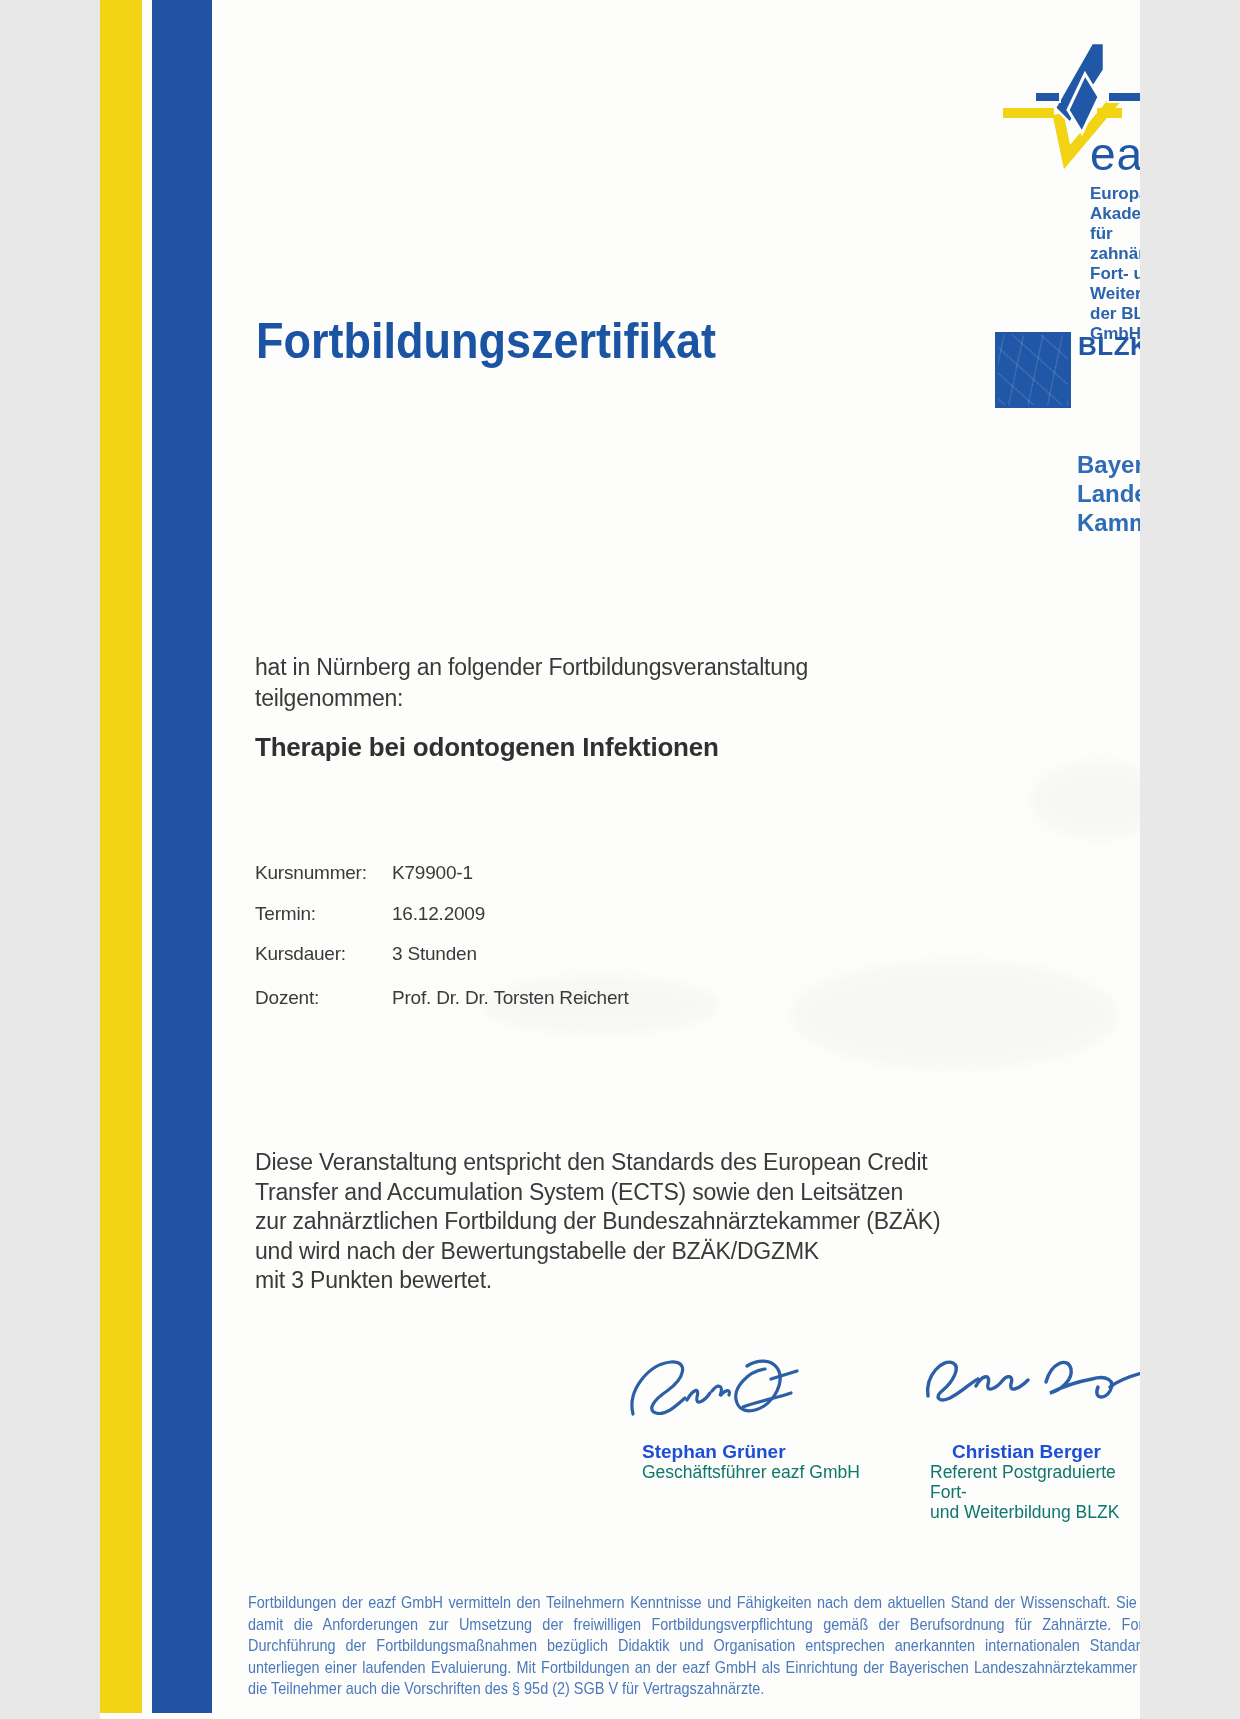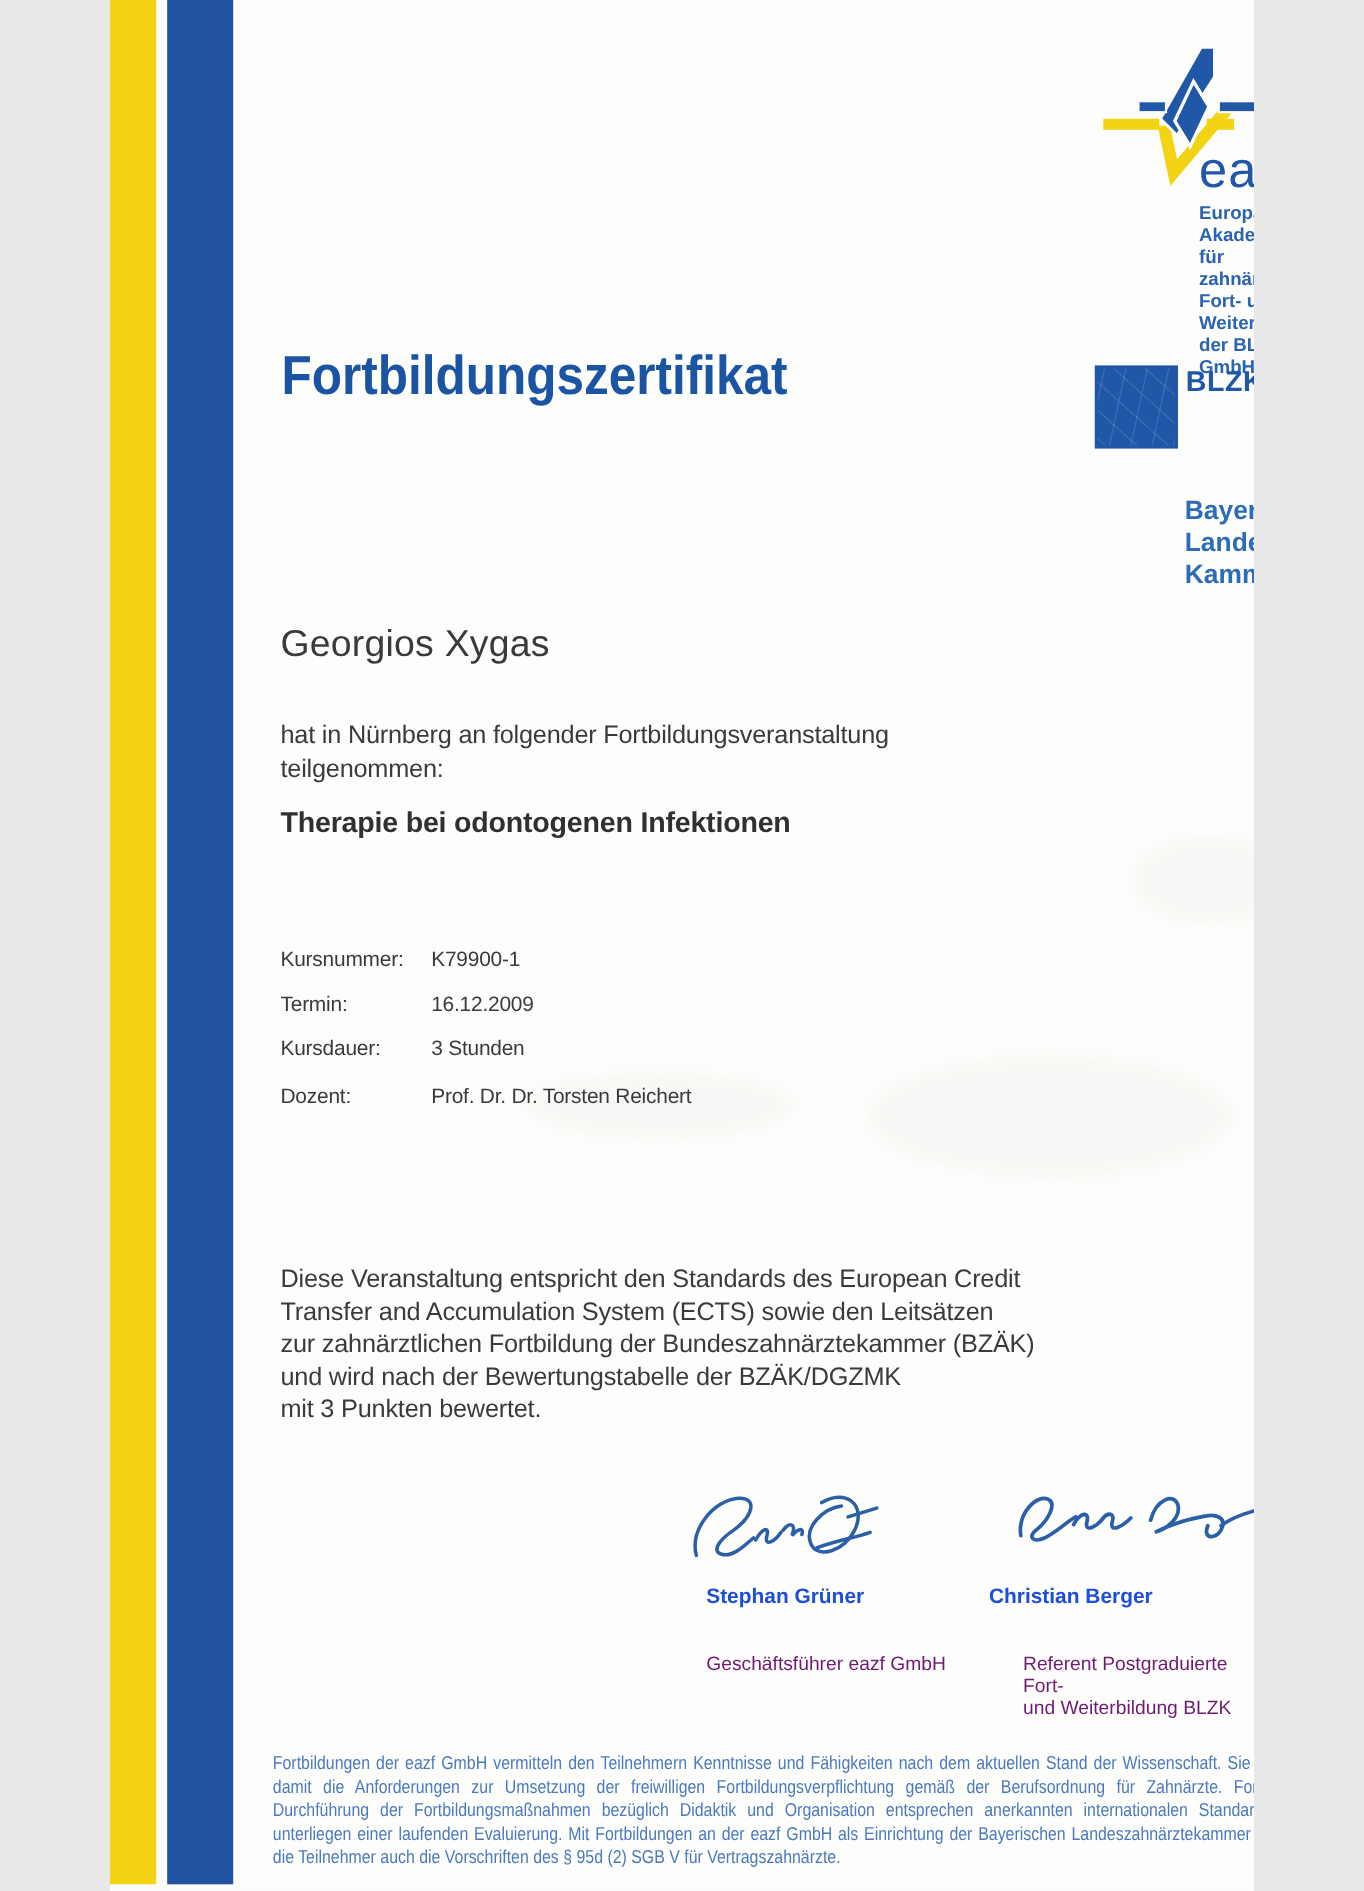--- a/index.html
+++ b/index.html
@@ -31,23 +31,23 @@
   
   .row{left:155px;font-size:19px;color:#3a3a3a;letter-spacing:-0.2px;}
   .row .val{position:absolute;left:137px;top:0;white-space:nowrap;}
   .row-0{top:862px;} .row-1{top:903px;} .row-2{top:943px;} .row-3{top:987px;text-align:right;}
   
   .statement{left:155px;top:1148px;font-size:23px;line-height:29.5px;color:#3a3a3a;white-space:pre-line;letter-spacing:-0.2px;}
   
   .sig-svg-left{left:525px;top:1352px;width:180px;height:92px;}
   .sig-svg-right{left:818px;top:1352px;width:230px;height:72px;}
   .sig-name{font-size:19px;font-weight:bold;color:#1d4ed8;}
-  .sig-role{font-size:17.5px;color:#701a75;line-height:20px;white-space:pre-line;margin-top:40px;}
+  .sig-role{font-size:17.5px;color:#0f766e;line-height:20px;white-space:pre-line;}
   .sig1-name{left:542px;top:1441px;} .sig1-role{left:542px;top:1462px;}
-  .sig2-name{left:799px;top:1441px;} .sig2-role{left:830px;top:1462px;}
+  .sig2-name{left:852px;top:1441px;} .sig2-role{left:830px;top:1462px;}
   
   .footer{
     left:148px;top:1592px;width:1108px;
     transform:scaleX(0.85);transform-origin:left top;
     font-size:17px;line-height:21.5px;color:#4b79bc;
     text-align:justify;
   }
   
   .smudge{background:#9a9a94;opacity:0.05;border-radius:50%;filter:blur(6px);}
 </style>
@@ -94,21 +94,20 @@
       </pattern>
     </defs>
     <rect x="1.5" y="1.5" width="73" height="73" fill="url(#loz)" stroke="#2157a7" stroke-width="3"></rect>
   </svg>
   <div class="abs blzk-abbr">BLZK</div>
   <div class="abs blzk-vline"></div>
   <div class="abs blzk-org">Bayerische
 LandesZahnärzte
 Kammer</div>
 
-  <div class="abs name">Georgios Xygas</div>
   <div class="abs intro">hat in Nürnberg an folgender Fortbildungsveranstaltung
 teilgenommen:</div>
   <div class="abs course">Therapie bei odontogenen Infektionen</div>
 
   <div class="abs row row-0">
     <span>Kursnummer:</span>
     <span class="val">K79900-1</span>
   </div>
   <div class="abs row row-1">
     <span>Termin:</span>

